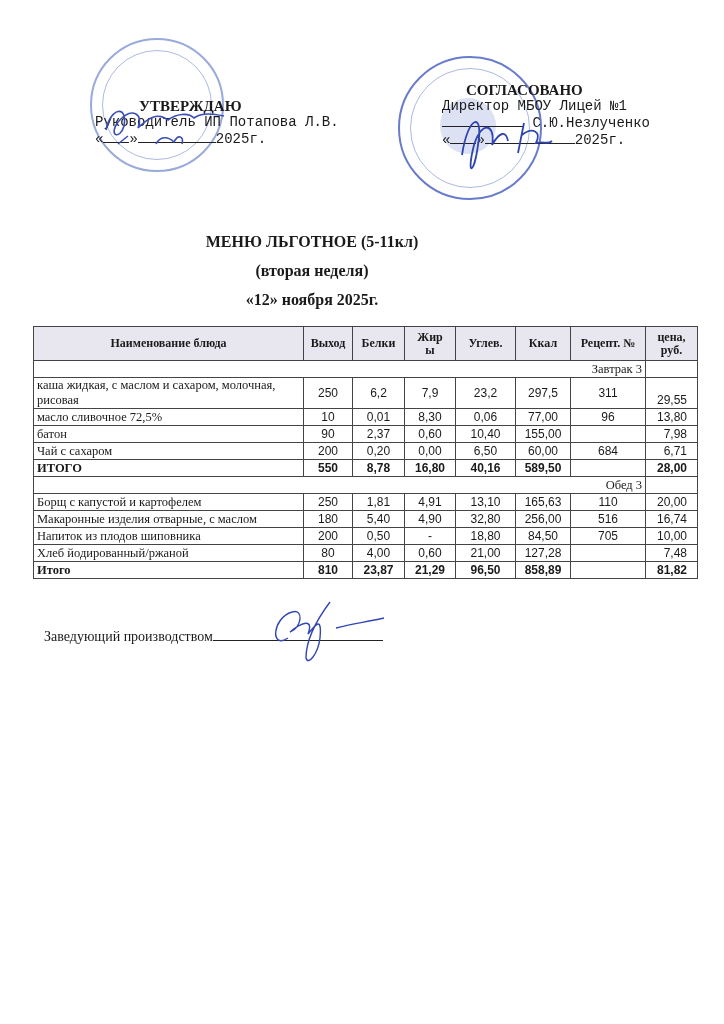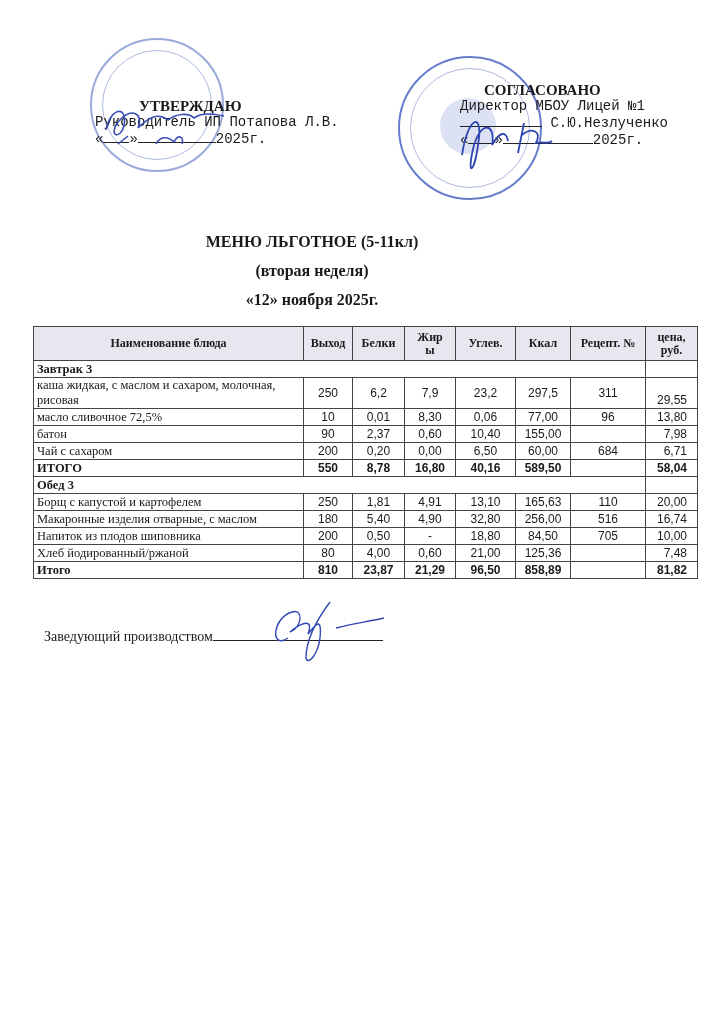--- a/index.html
+++ b/index.html
@@ -2,21 +2,21 @@
 <html><head>
 <meta charset="utf-8">
 <style>
   html, body { margin: 0; padding: 0; }
   body {
     width: 724px; height: 1024px; background: #ffffff; position: relative; overflow: hidden;
     font-family: "Liberation Serif", serif; color: #1a1a1a;
   }
   .approve-block { position: absolute; font-size: 14px; line-height: 16px; }
   .approve-left { left: 95px; top: 82px; width: 270px; }
-  .approve-right { left: 460px; top: 82px; width: 200px; }
+  .approve-right { left: 442px; top: 82px; width: 200px; }
   .approve-title { font-weight: bold; font-size: 15px; }
   .approve-left .approve-title { padding-left: 44px; margin-top: 16px; }
   .approve-right .approve-title { padding-left: 24px; }
   .line { white-space: nowrap; font-family: Liberation Mono, monospace; }
   .under { display: inline-block; border-bottom: 1px solid #222; height: 12px; vertical-align: baseline; }
 
   .stamp { position: absolute; border-radius: 50%; border: 2px solid rgba(70,100,190,0.55); }
   .stamp::after { content: ""; position: absolute; inset: 10px; border-radius: 50%; border: 1px solid rgba(70,100,190,0.45); }
   .stamp-left { left: 90px; top: 38px; width: 130px; height: 130px; }
   .stamp-right { left: 398px; top: 56px; width: 140px; height: 140px; border-color: rgba(55,80,185,0.75); }
@@ -29,21 +29,21 @@
 
   table.menu {
     position: absolute; left: 33px; top: 326px; width: 664px;
     border-collapse: collapse; font-size: 12.5px; table-layout: fixed;
   }
   table.menu td, table.menu th { border: 1px solid #444; padding: 0 3px; height: 16px; line-height: 15px; }
   table.menu th { background: #e8e7f0; font-weight: bold; font-size: 12px; height: 33px; line-height: 13px; }
   .num { text-align: center; font-family: "Liberation Sans", sans-serif; font-size: 12px; }
   .price { text-align: right; padding-right: 10px !important; font-family: "Liberation Sans", sans-serif; font-size: 12px; }
   .bold { font-weight: bold; }
-  .section td { text-align: left; font-weight: bold; }
+  .section td { text-align: right; font-weight: normal; }
   .section .sec-label { border-right: none; }
   .tall td { height: 30px; }
   .tall .price { vertical-align: bottom; }
   .tall .mid { vertical-align: middle; }
 
   .footer { position: absolute; left: 44px; top: 628px; font-size: 14px; white-space: nowrap; }
   .footer .under { width: 170px; }
 </style>
 </head>
 <body>
@@ -156,21 +156,21 @@
         <td class="price">6,71</td>
       </tr>
       <tr>
         <td class="bold">ИТОГО</td>
         <td class="num bold">550</td>
         <td class="num bold">8,78</td>
         <td class="num bold">16,80</td>
         <td class="num bold">40,16</td>
         <td class="num bold">589,50</td>
         <td class="num bold"></td>
-        <td class="price bold">58,04</td>
+        <td class="price bold">28,00</td>
       </tr>
       <tr class="section">
         <td colspan="7" class="sec-label">Обед 3</td>
         <td></td>
       </tr>
       <tr>
         <td>Борщ с  капустой и картофелем</td>
         <td class="num">250</td>
         <td class="num">1,81</td>
         <td class="num">4,91</td>
@@ -198,21 +198,21 @@
         <td class="num">84,50</td>
         <td class="num">705</td>
         <td class="price">10,00</td>
       </tr>
       <tr>
         <td>Хлеб йодированный/ржаной</td>
         <td class="num">80</td>
         <td class="num">4,00</td>
         <td class="num">0,60</td>
         <td class="num">21,00</td>
-        <td class="num">125,36</td>
+        <td class="num">127,28</td>
         <td class="num"></td>
         <td class="price">7,48</td>
       </tr>
       <tr>
         <td class="bold">Итого</td>
         <td class="num bold">810</td>
         <td class="num bold">23,87</td>
         <td class="num bold">21,29</td>
         <td class="num bold">96,50</td>
         <td class="num bold">858,89</td>

